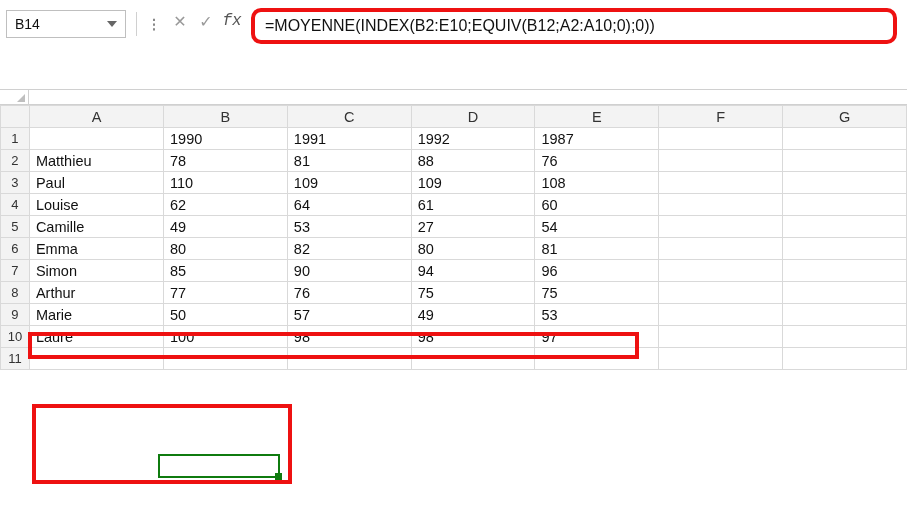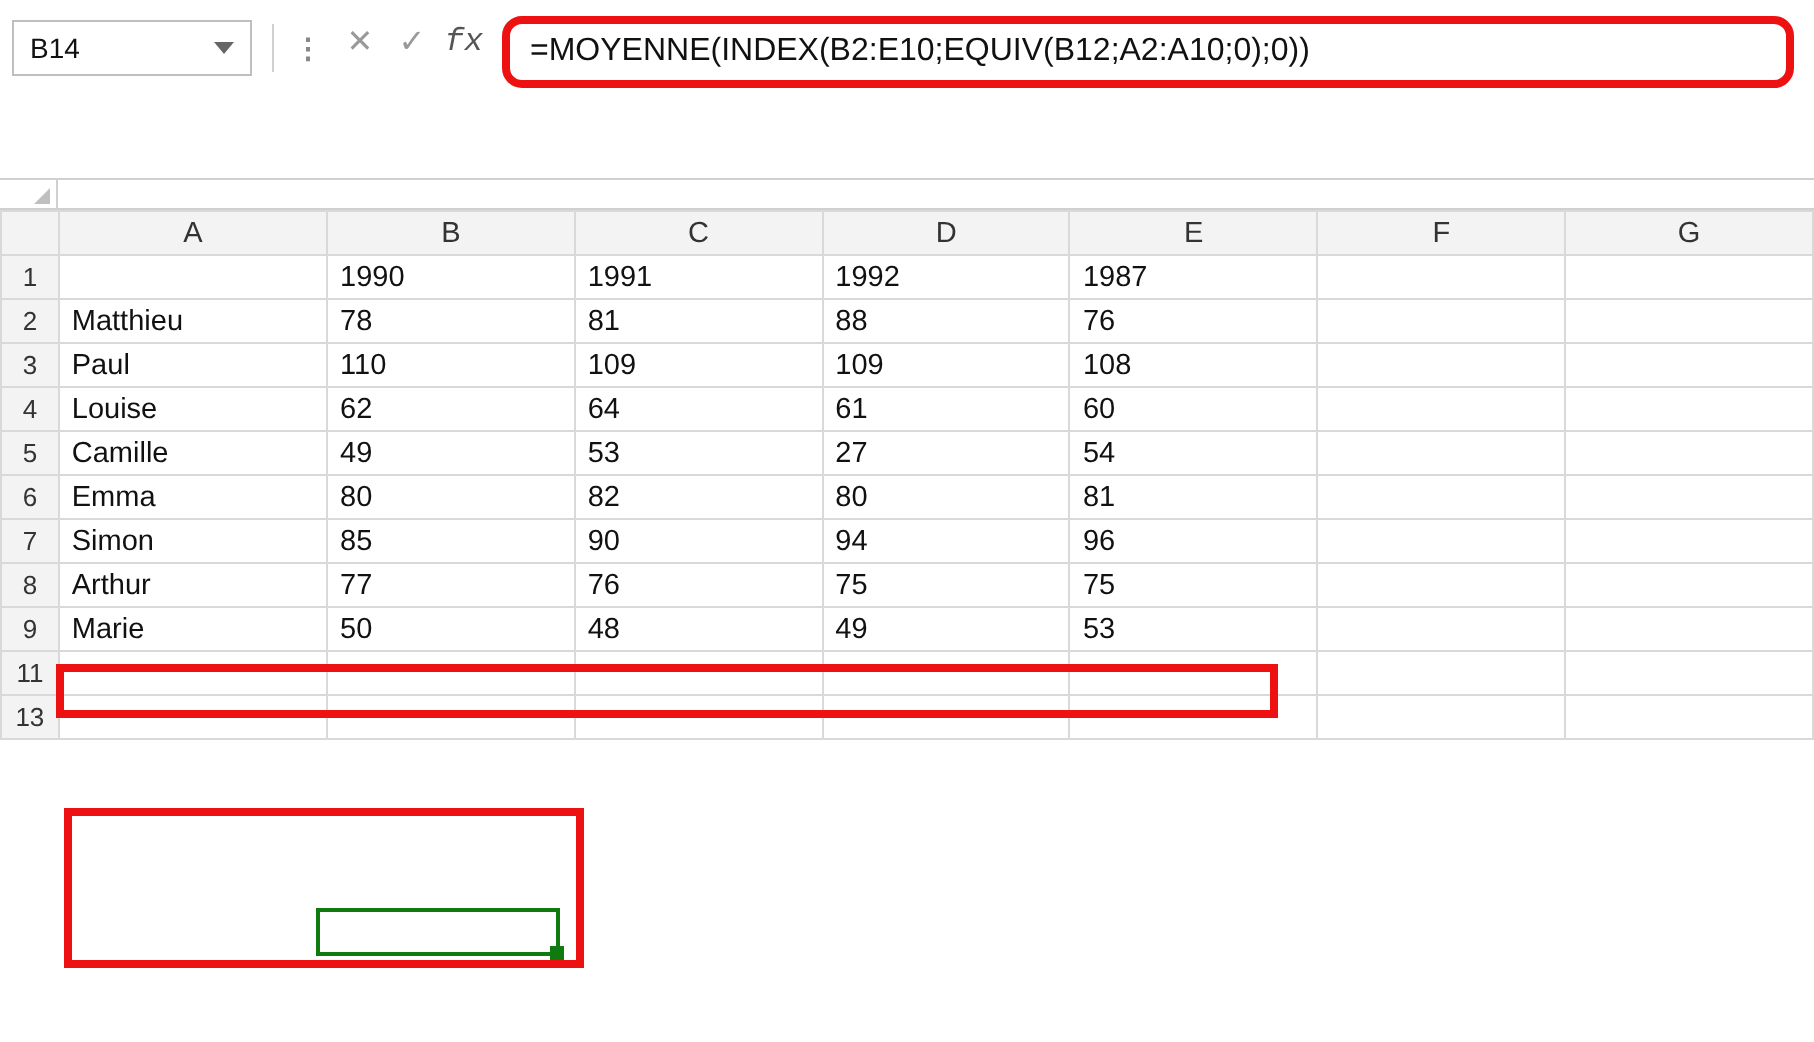--- a/index.html
+++ b/index.html
@@ -172,49 +172,49 @@
       <td class="num">76</td>
       <td class="num">75</td>
       <td class="num">75</td>
       <td></td>
       <td class="dash-right"></td>
     </tr>
     <tr>
       <th>9</th>
       <td class="bold">Marie</td>
       <td class="num">50</td>
-      <td class="num">48</td>
+      <td class="num">57</td>
       <td class="num">49</td>
       <td class="num">53</td>
       <td></td>
       <td class="dash-right"></td>
     </tr>
+    <tr>
+      <th>10</th>
+      <td class="bold">Laure</td>
+      <td class="num">100</td>
+      <td class="num">98</td>
+      <td class="num">98</td>
+      <td class="num">97</td>
+      <td></td>
+      <td class="dash-right"></td>
+    </tr>
 
     <tr>
       <th>11</th>
       <td></td>
           <td></td>
           <td></td>
           <td></td>
           <td></td>
           <td></td>
           <td class="dash-right"></td>
     </tr>
 
 
-    <tr>
-      <th>13</th>
-      <td></td>
-          <td></td>
-          <td></td>
-          <td></td>
-          <td></td>
-          <td></td>
-          <td class="dash-right"></td>
-    </tr>
 
 
   </tbody>
 </table>
 
 <div class="redbox" style="left:28px;top:332px;width:611px;height:27px"></div>
 
 <div class="redbox" style="left:32px;top:404px;width:260px;height:80px"></div>
 
 <div class="sel" style="left:158px;top:454px;width:122px;height:24px"></div>

